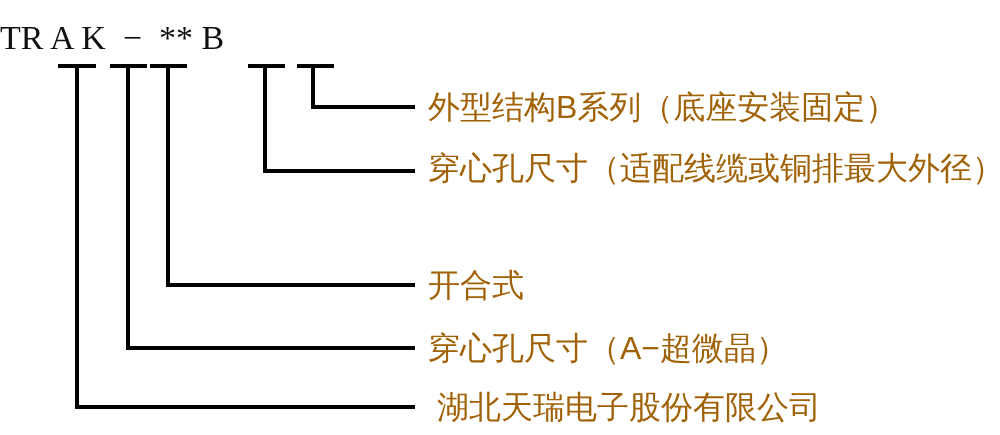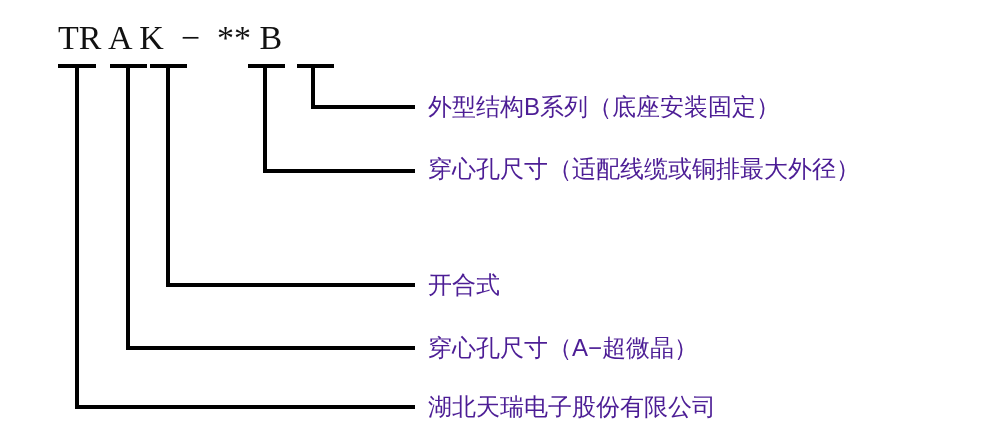--- a/index.html
+++ b/index.html
@@ -13,38 +13,37 @@
 
   #model-code {
     position:absolute;
     left:0; top:18px;
     width:1000px;
     font-family:"Liberation Serif", serif;
     font-size:34px;
     line-height:40px;
     color:#111111;
     white-space:pre;
-    padding-left:58px;
     box-sizing:border-box;
     letter-spacing:0px;
   }
 
   #leader-svg {
     position:absolute; left:0; top:0;
     width:1000px; height:435px;
     display:block;
   }
 
   .callout-label {
     position:absolute;
     left:428px;
     font-family:"Liberation Sans", sans-serif;
-    font-size:24px;
+    font-size:32px;
     line-height:30px;
-    color:#4c1d95;
+    color:#a16207;
     white-space:nowrap;
     transform:translateY(-50%);
   }
 </style>
 </head>
 <body>
 
 <div id="stage">
 
   <div id="model-code">TR A K  −  ** B</div>
@@ -57,16 +56,16 @@
         <path d="M 110 66 L 147 66 M 128 66 L 128 348 L 415 348"></path>
         <path d="M 58 66 L 96 66 M 77 66 L 77 407 L 415 407"></path>
       </g>
   </svg>
 
   <div id="label-layer">
       <div class="callout-label" style="top: 107px;">外型结构B系列（底座安装固定）</div>
       <div class="callout-label" style="top: 171px; font-family: Liberation Mono, monospace;">穿心孔尺寸（适配线缆或铜排最大外径）</div>
       <div class="callout-label" style="top: 285px; text-align: center;">开合式</div>
       <div class="callout-label" style="top: 348px;">穿心孔尺寸（A−超微晶）</div>
-      <div class="callout-label" style="top: 407px;">湖北天瑞电子股份有限公司</div>
+      <div class="callout-label" style="top: 407px; margin-left: 9px;">湖北天瑞电子股份有限公司</div>
     </div>
 
 </div>
 
 </body></html>

